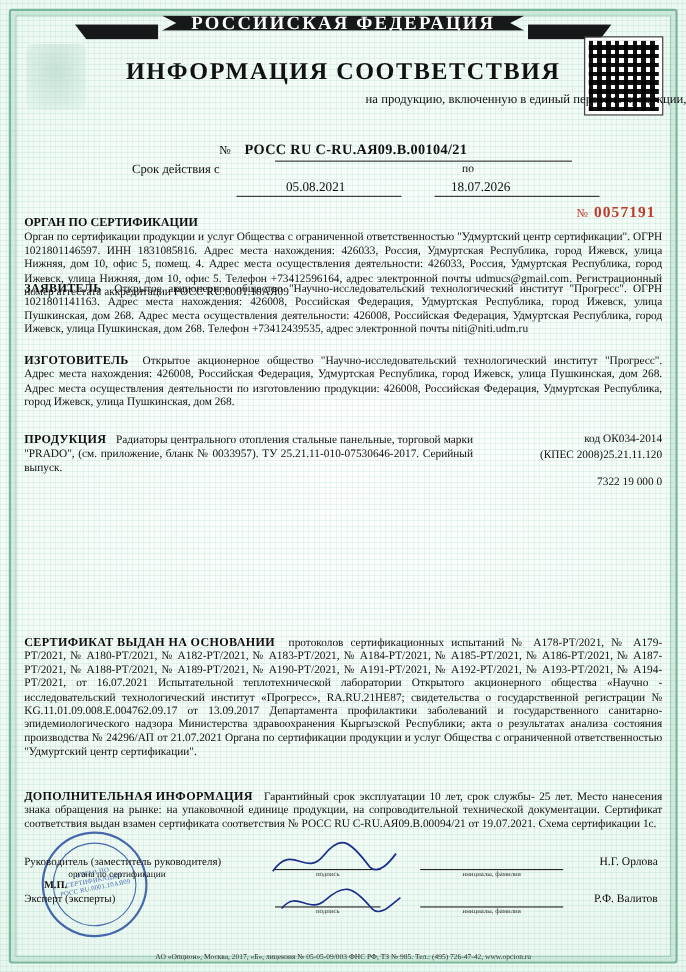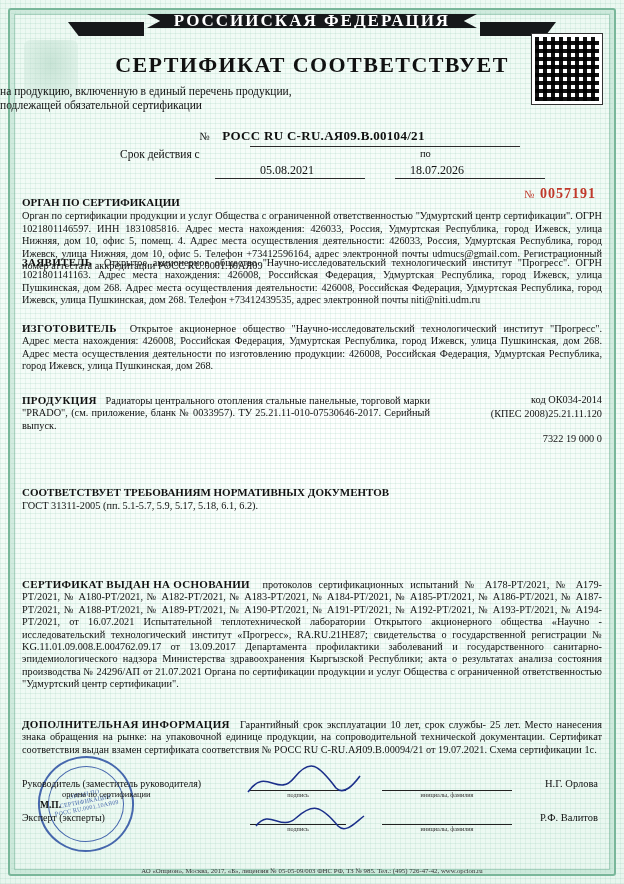--- a/index.html
+++ b/index.html
@@ -64,21 +64,21 @@
     background:radial-gradient(ellipse at 50% 40%, rgba(180,215,198,.65), rgba(215,238,227,.25));
     border-radius:6px;
   }
 
   h1.title{
     position:absolute;left:0;right:0;top:52px;
     text-align:center;
     font-size:22px;letter-spacing:1.4px;font-weight:bold;margin:0;
   }
   .subtitle{
-    position:absolute;left:0;right:0;top:84px;text-align:left;
+    position:absolute;left:0;right:0;top:84px;text-align:right;
     font-size:11.5px;line-height:14px;
   }
 
   .numline{
     position:absolute;left:0;right:0;top:128px;text-align:center;font-size:12.5px;
   }
   .numline .lbl{font-size:11px;}
   .numline .val{font-weight:bold;font-size:13px;letter-spacing:.3px;}
 
   .validity{
@@ -170,24 +170,23 @@
 
   <div class="content">
 
     <div class="banner-wing-l"></div>
     <div class="banner-wing-r"></div>
     <div class="banner">РОССИЙСКАЯ ФЕДЕРАЦИЯ</div>
 
     <div class="qr"></div>
     <div class="emblem"></div>
 
-    <h1 class="title">СЕРТИФИКАТ СООТВЕТСТВУЕТ</h1>
+    <h1 class="title">ИНФОРМАЦИЯ СООТВЕТСТВИЯ</h1>
     <div class="subtitle">
       <div>на продукцию, включенную в единый перечень продукции,</div>
-      <div>подлежащей обязательной сертификации</div>
     </div>
 
     <div class="numline">
       <span class="lbl">№</span>
       &nbsp;&nbsp;
       <span class="val">РОСС RU C-RU.АЯ09.В.00104/21</span>
     </div>
     <div class="rule" style="left:250px;top:146px;width:270px;"></div>
 
     <div class="validity">
@@ -232,24 +231,20 @@
         <div class="row">
           <span class="cell-l">(КПЕС 2008)</span>
           <span class="cell-r">25.21.11.120</span>
         </div>
         <div class="row" style="margin-top:12px;justify-content:flex-end;">
           <span class="cell-r">7322 19 000 0</span>
         </div>
       </div>
     </div>
 
-    <div class="sect s-norm">
-      <span class="hdr-block">СООТВЕТСТВУЕТ ТРЕБОВАНИЯМ НОРМАТИВНЫХ ДОКУМЕНТОВ</span>
-      <span>ГОСТ 31311-2005 (пп. 5.1-5.7, 5.9, 5.17, 5.18, 6.1, 6.2).</span>
-    </div>
 
     <div class="sect s-basis">
       <span class="hdr">СЕРТИФИКАТ ВЫДАН НА ОСНОВАНИИ</span>
       <span>протоколов сертификационных испытаний № А178-РТ/2021, № А179-РТ/2021, № А180-РТ/2021, № А182-РТ/2021, № А183-РТ/2021, № А184-РТ/2021, № А185-РТ/2021, № А186-РТ/2021, № А187-РТ/2021, № А188-РТ/2021, № А189-РТ/2021, № А190-РТ/2021, № А191-РТ/2021, № А192-РТ/2021, № А193-РТ/2021, № А194-РТ/2021, от 16.07.2021 Испытательной теплотехнической лаборатории Открытого акционерного общества «Научно - исследовательский технологический институт «Прогресс», RA.RU.21НЕ87; свидетельства о государственной регистрации № KG.11.01.09.008.Е.004762.09.17 от 13.09.2017 Департамента профилактики заболеваний и государственного санитарно-эпидемиологического надзора Министерства здравоохранения Кыргызской Республики; акта о результатах анализа состояния производства № 24296/АП от 21.07.2021 Органа по сертификации продукции и услуг Общества с ограниченной ответственностью "Удмуртский центр сертификации".</span>
     </div>
 
     <div class="sect s-add">
       <span class="hdr">ДОПОЛНИТЕЛЬНАЯ ИНФОРМАЦИЯ</span>
       <span>Гарантийный срок эксплуатации 10 лет, срок службы- 25 лет. Место нанесения знака обращения на рынке: на упаковочной единице продукции, на сопроводительной технической документации. Сертификат соответствия выдан взамен сертификата соответствия № РОСС RU C-RU.АЯ09.В.00094/21 от 19.07.2021. Схема сертификации 1с.</span>
     </div>

